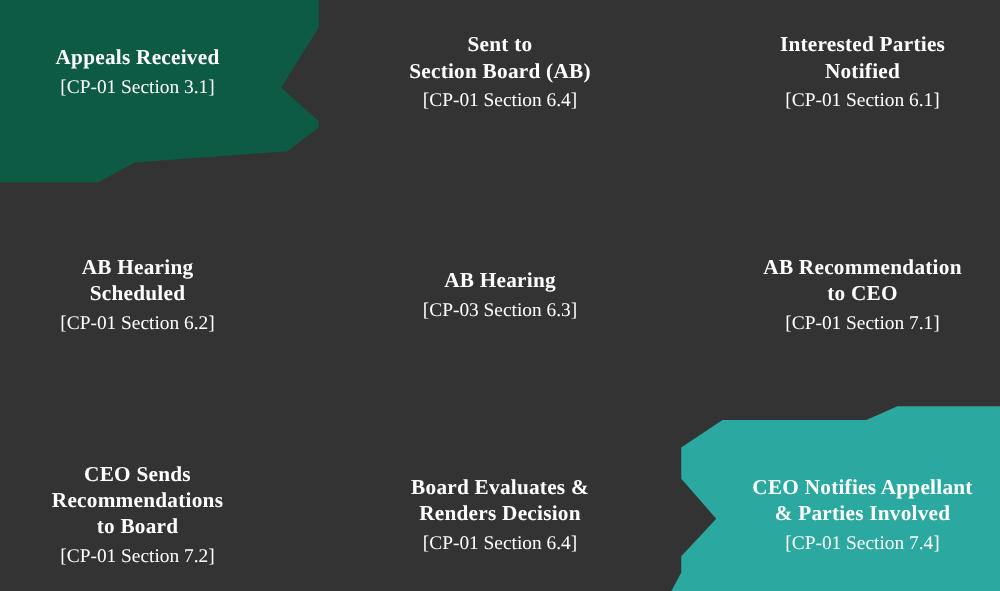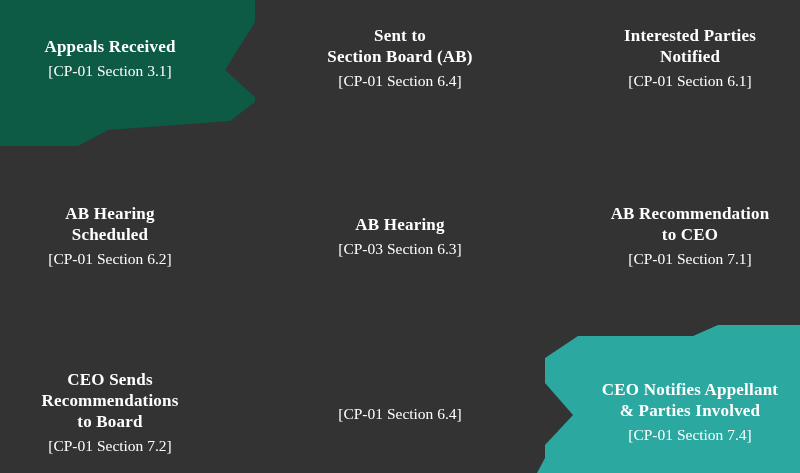--- a/index.html
+++ b/index.html
@@ -94,20 +94,22 @@
   </div>
 
   <div class="cell col-1 row-3">
     <div class="title">CEO Sends
 Recommendations
 to Board</div>
     <div class="section">[CP-01 Section 7.2]</div>
   </div>
 
   <div class="cell col-2 row-3">
+    <div class="title">Board Evaluates &amp;
+Renders Decision</div>
     <div class="section">[CP-01 Section 6.4]</div>
   </div>
 
   <div class="cell col-3 row-3">
     <div class="title">CEO Notifies Appellant
 &amp; Parties Involved</div>
     <div class="section">[CP-01 Section 7.4]</div>
   </div>
 
 </div>

